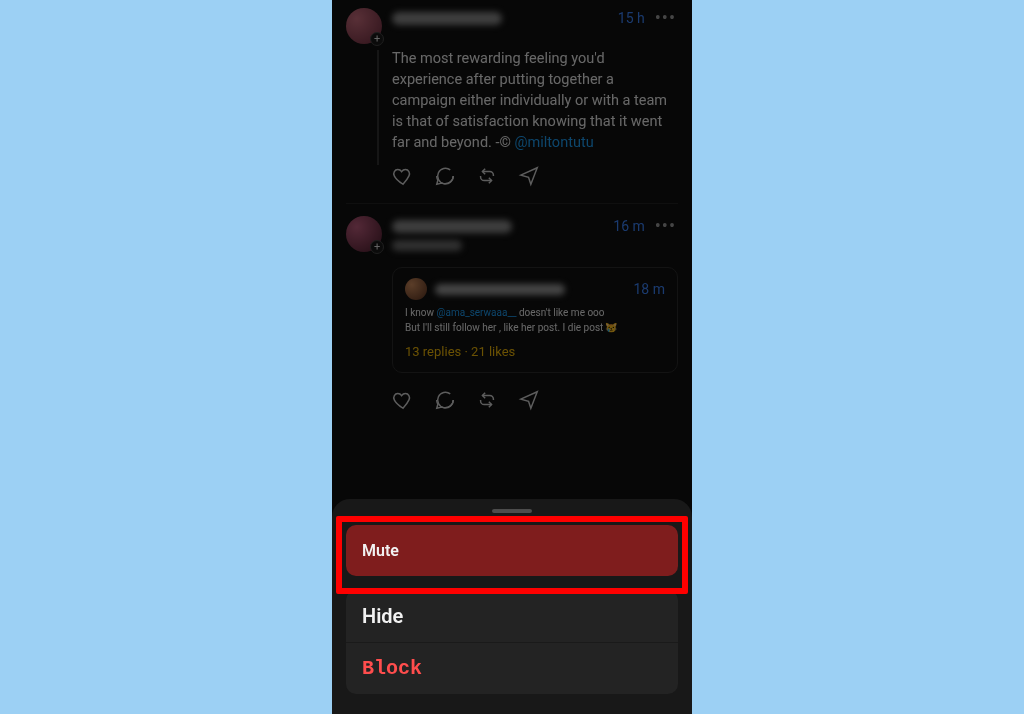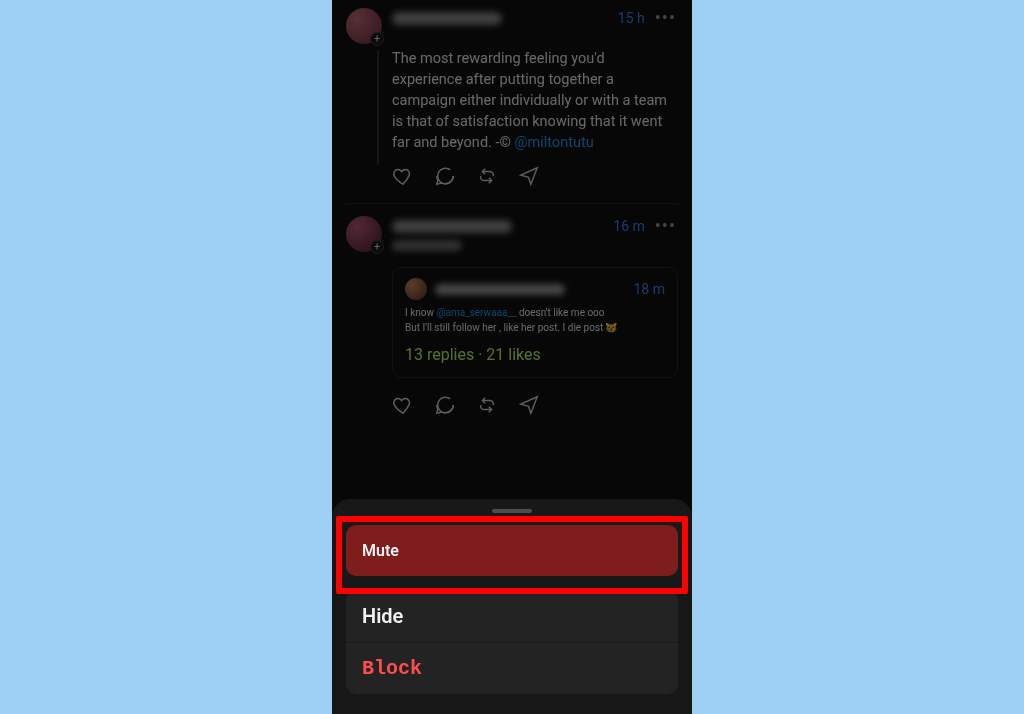--- a/index.html
+++ b/index.html
@@ -158,21 +158,21 @@
     margin-left: 46px;
     margin-top: 10px;
     border: 1px solid #2b2b2b;
     border-radius: 10px;
     padding: 10px 12px;
   }
   .quote .q-head {
     display:flex; align-items:center; gap:8px;
   }
   .quote .body { margin-left: 0; margin-top: 6px; font-size: 10px;}
-  .quote .meta { color:#bef264; font-size: 16px; margin-top: 8px;}
+  .quote .meta { color:#eab308; font-size: 13px; margin-top: 8px;}
   
   .sheet {
     position: absolute;
     left: 0; right: 0; bottom: 0;
     background: #181818;
     border-top-left-radius: 18px;
     border-top-right-radius: 18px;
     padding: 16px 14px 20px 14px;
     z-index: 10;
   }

